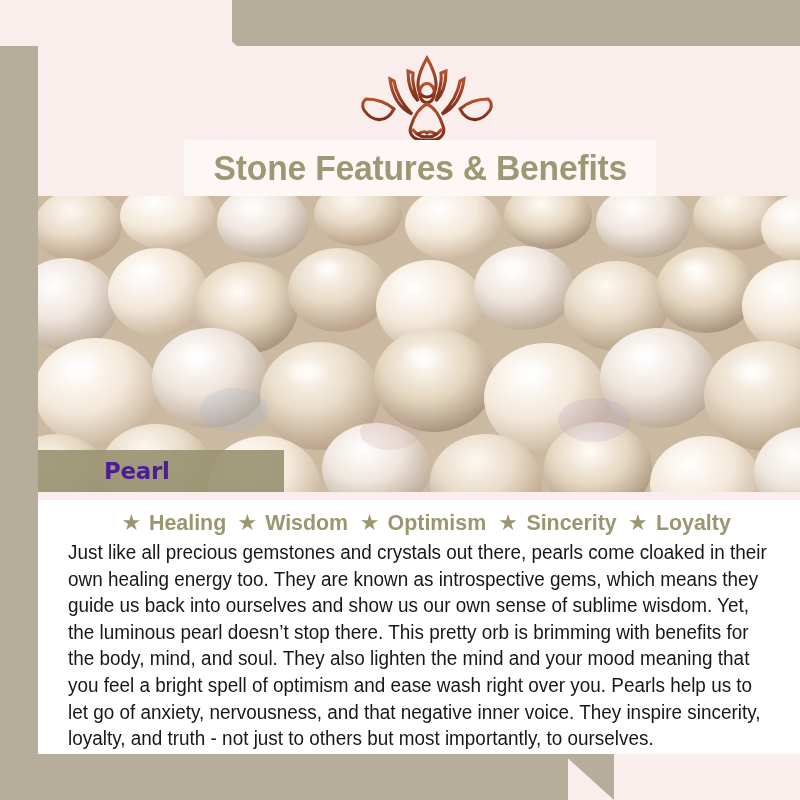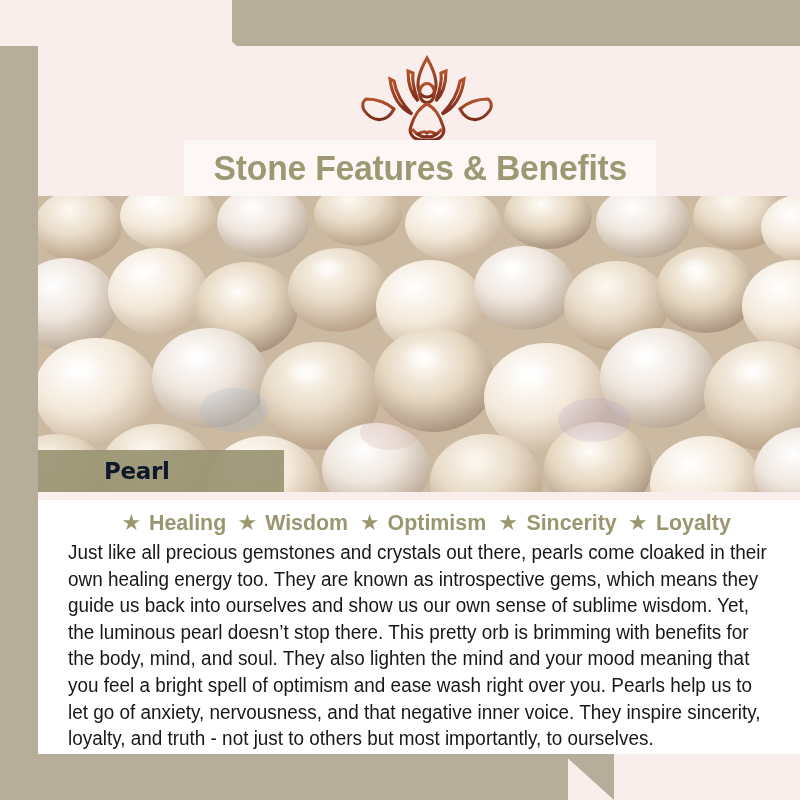--- a/index.html
+++ b/index.html
@@ -132,21 +132,21 @@
     bottom: 0;
     width: 246px;
     height: 42px;
     background: rgba(154,148,115,0.93);
     display: flex;
     align-items: center;
     padding-left: 66px;
     z-index: 4;
   }
   #stone-name {
-    color: #0f172a;
+    color: #4c1d95;
     font-family: "DejaVu Sans", sans-serif;
     font-weight: bold;
     font-size: 23px;
     letter-spacing: -0.3px;
   }
 
   
   #body-section {
     position: relative;
     background: #ffffff;

